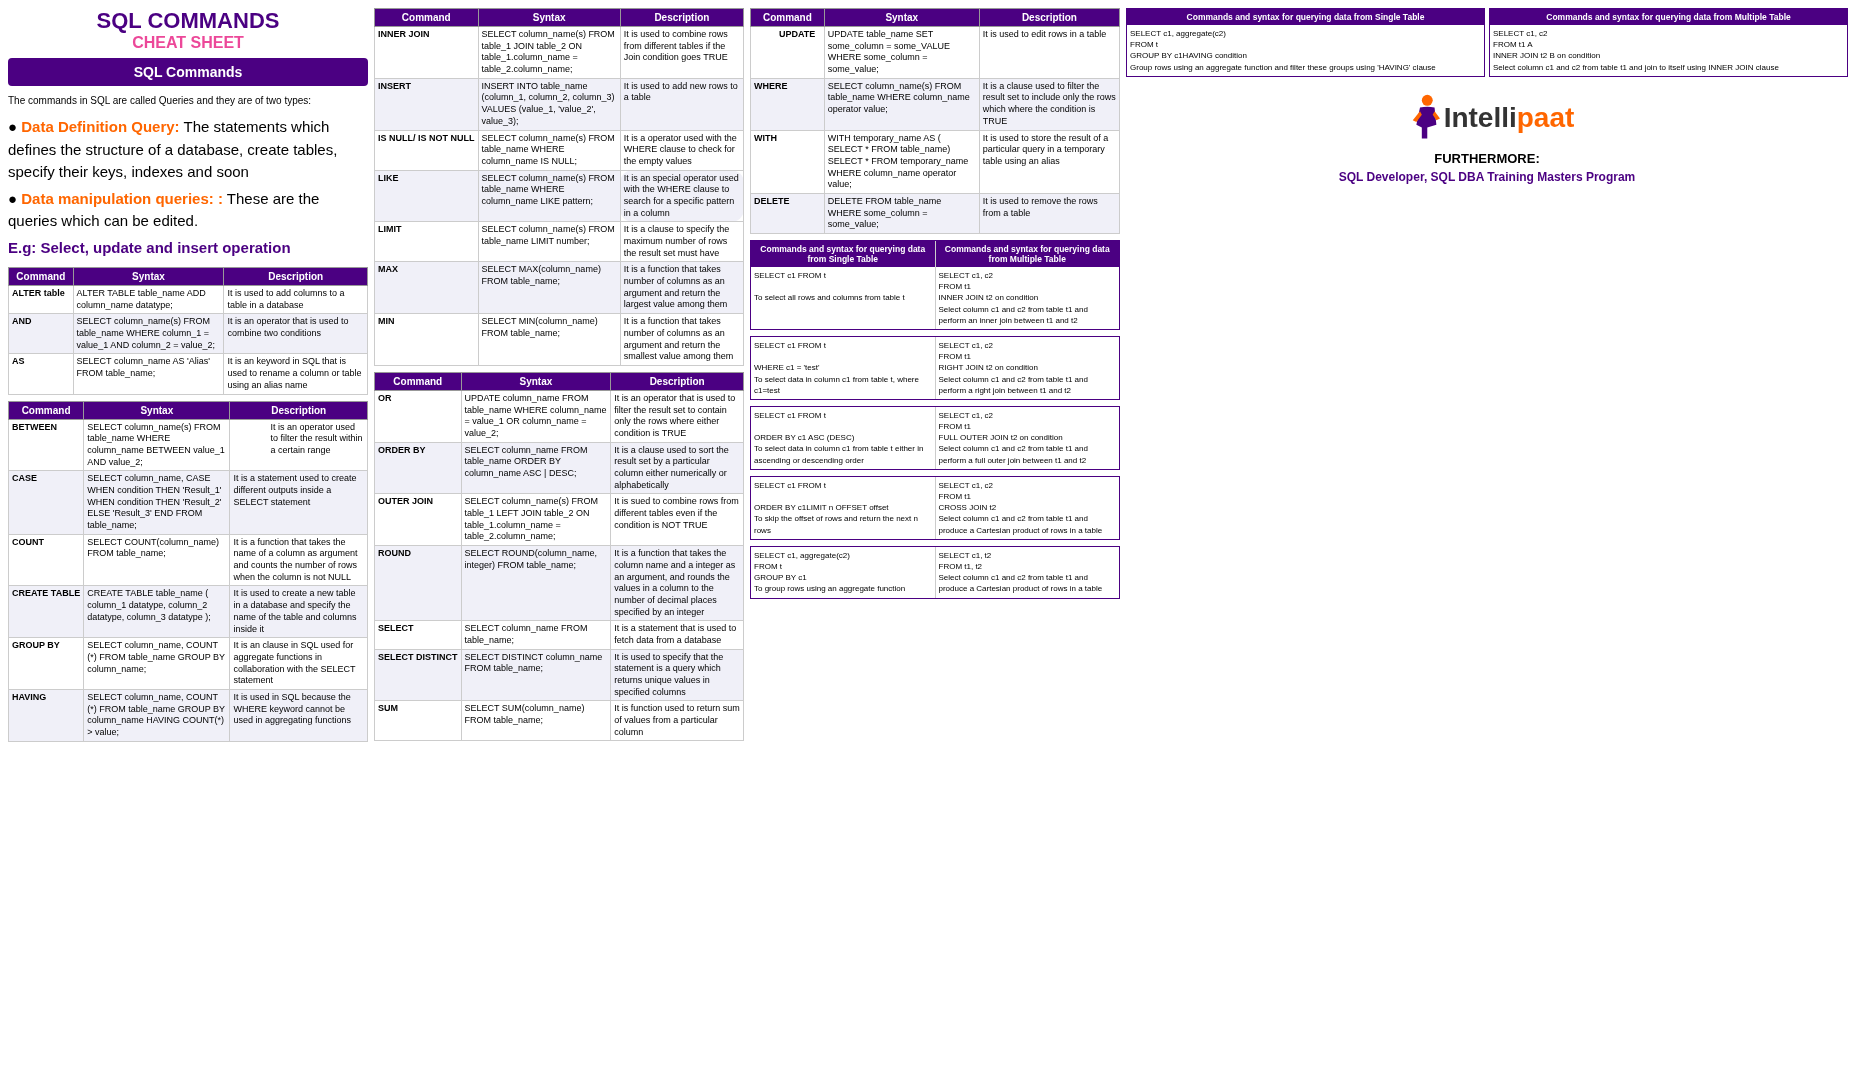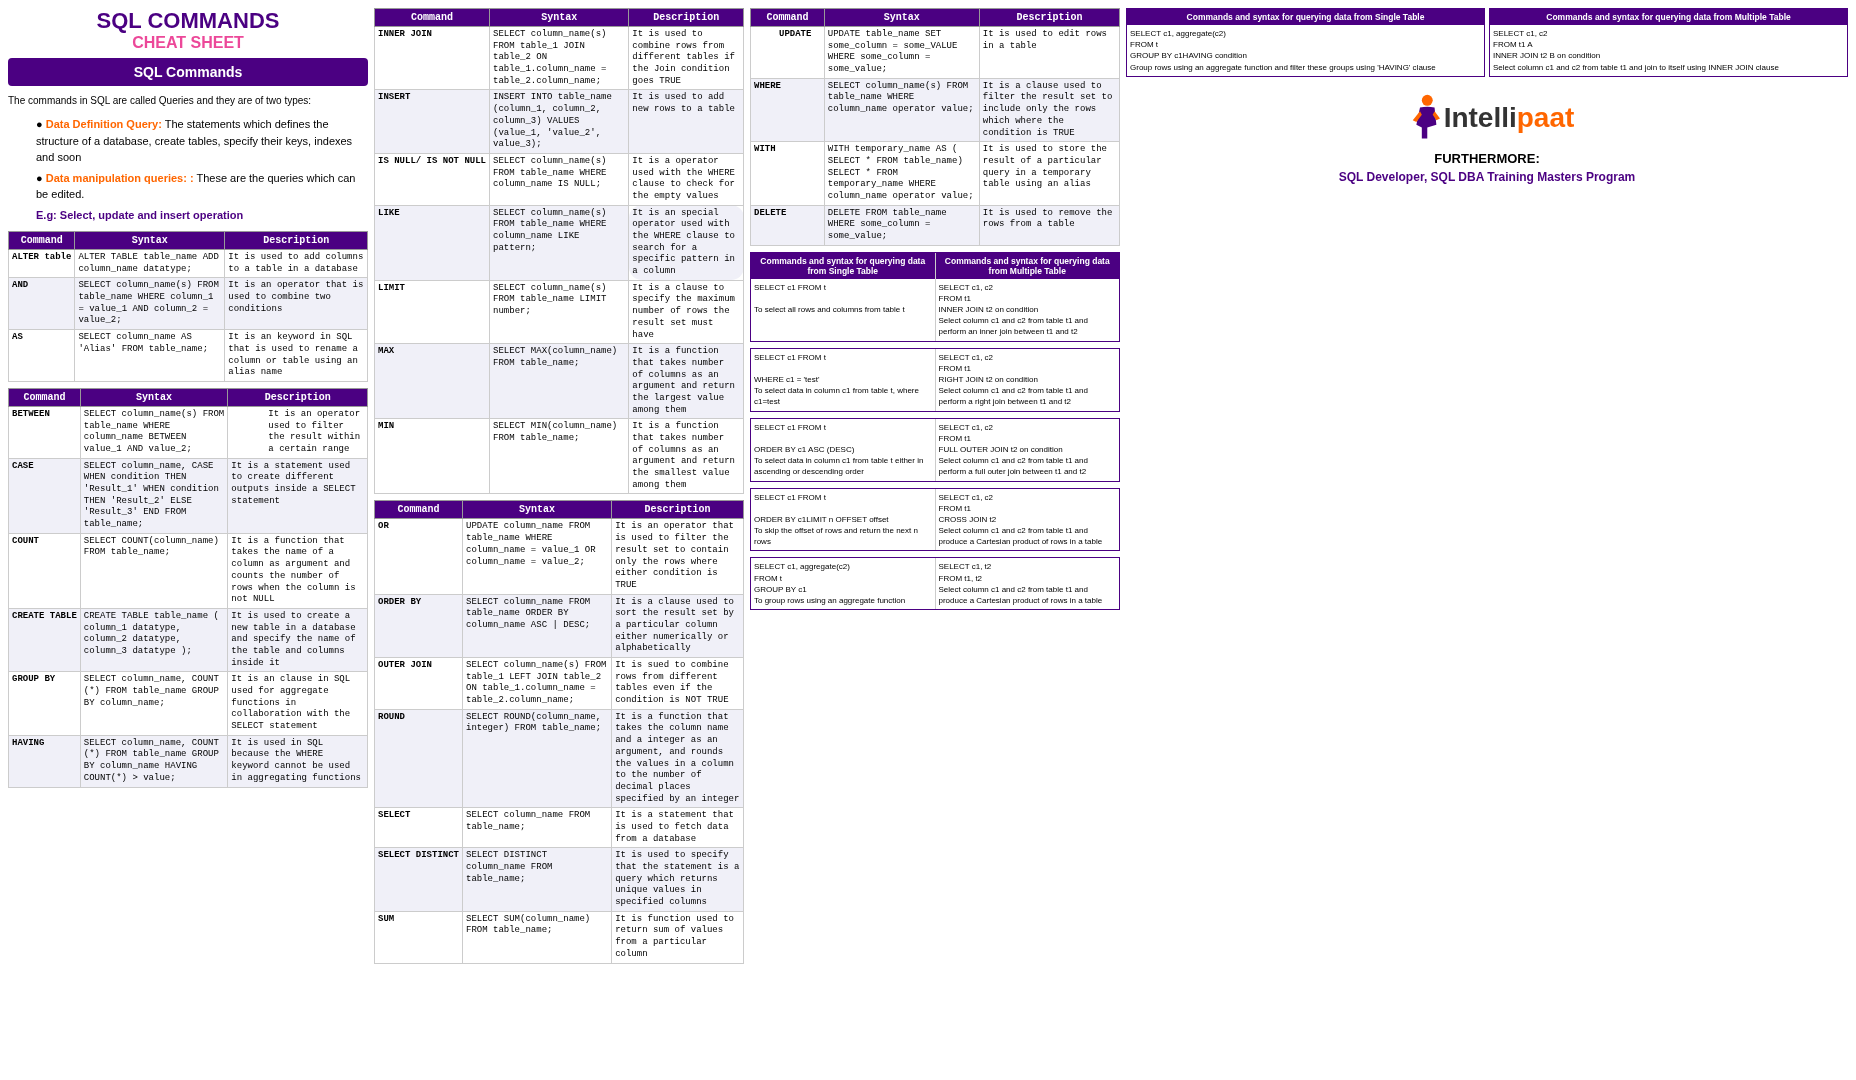--- a/index.html
+++ b/index.html
@@ -46,42 +46,40 @@
       border-radius: 4px;
       margin-bottom: 8px;
     }
     .intro-text {
       font-size: 10px;
       margin-bottom: 8px;
       line-height: 1.4;
     }
     .bullet-section {
       margin-bottom: 8px;
-      font-size: 11px;
+      font-size: 15px;
       line-height: 1.5;
-      margin-left: 28px;
     }
     .bullet-section .bullet-item {
       margin-bottom: 4px;
     }
     .bullet-label {
       color: #ff6600;
       font-weight: bold;
     }
     .eg-text {
       color: #4b0082;
       font-weight: bold;
     }
     
     .data-table {
       width: 100%;
       border-collapse: collapse;
       margin-bottom: 6px;
       font-size: 9px;
-      font-family: Liberation Mono, monospace;
     }
     .data-table th {
       background: #4b0082;
       color: white;
       padding: 3px 4px;
       text-align: center;
       border: 1px solid #999;
       font-size: 10px;
     }
     .data-table td {

